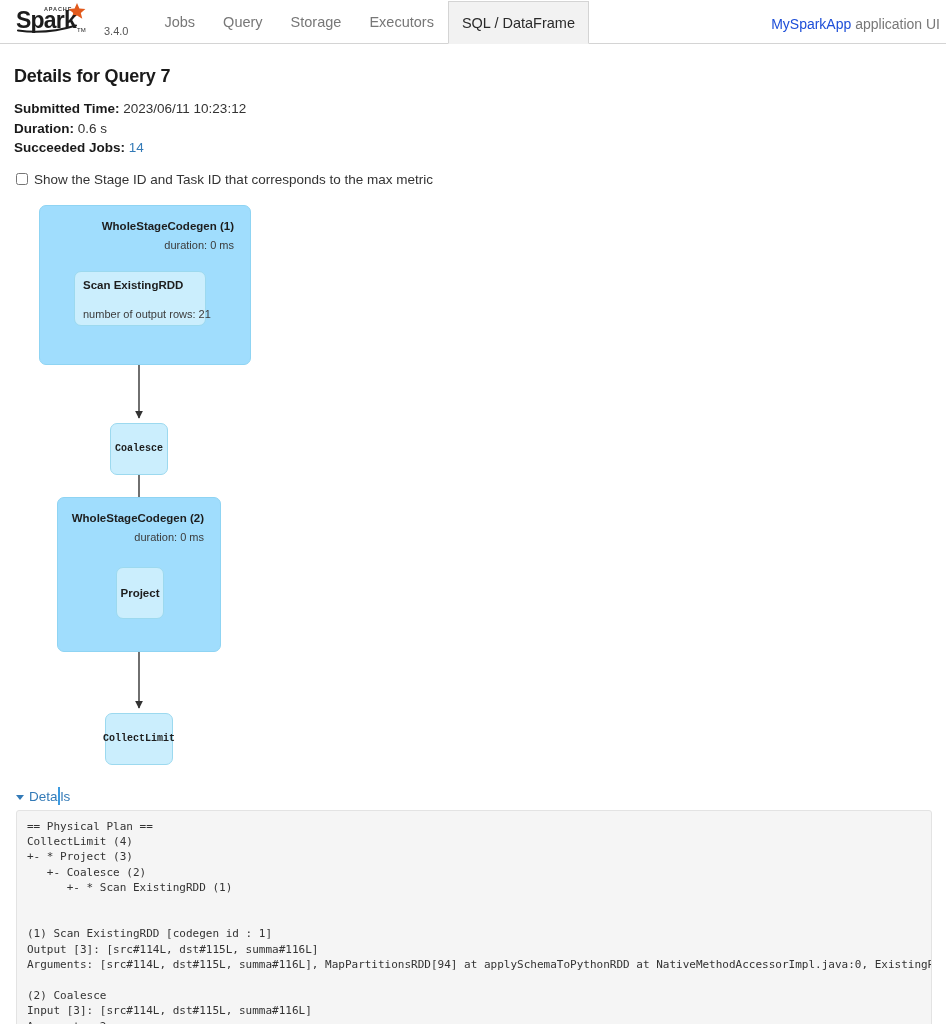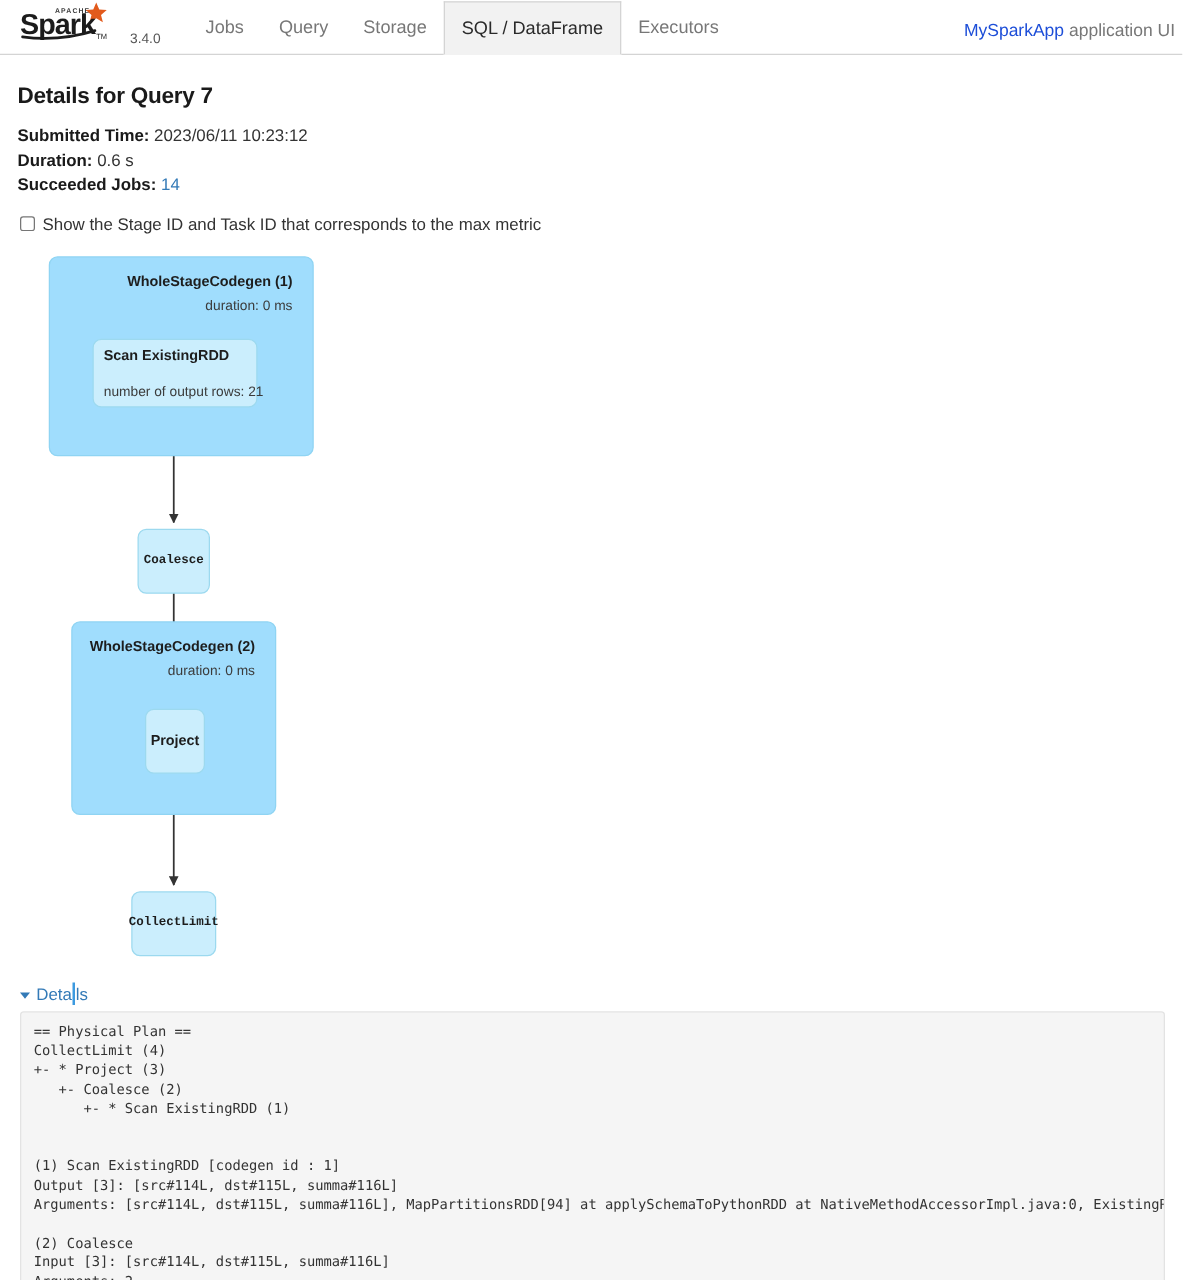--- a/index.html
+++ b/index.html
@@ -260,22 +260,22 @@
         <text x="63" y="31" font-family="Liberation Sans, sans-serif" font-size="6" fill="#1c1c1c">TM</text>
       </svg>
     </span>
     <span class="version">3.4.0</span>
   </a>
 
   <div class="navtabs">
     <a class="navtab" href="#">Jobs</a>
     <a class="navtab" href="#">Query</a>
     <a class="navtab" href="#">Storage</a>
+    <a class="navtab" href="#">Executors</a>
     <a class="navtab active" href="#">SQL / DataFrame</a>
-    <a class="navtab" href="#">Executors</a>
   </div>
 
   <div class="appname">
     <b>MySparkApp</b><span> application UI</span>
   </div>
 </div>
 
 <div class="page">
 
   <h1 class="title">Details for Query 7</h1>

